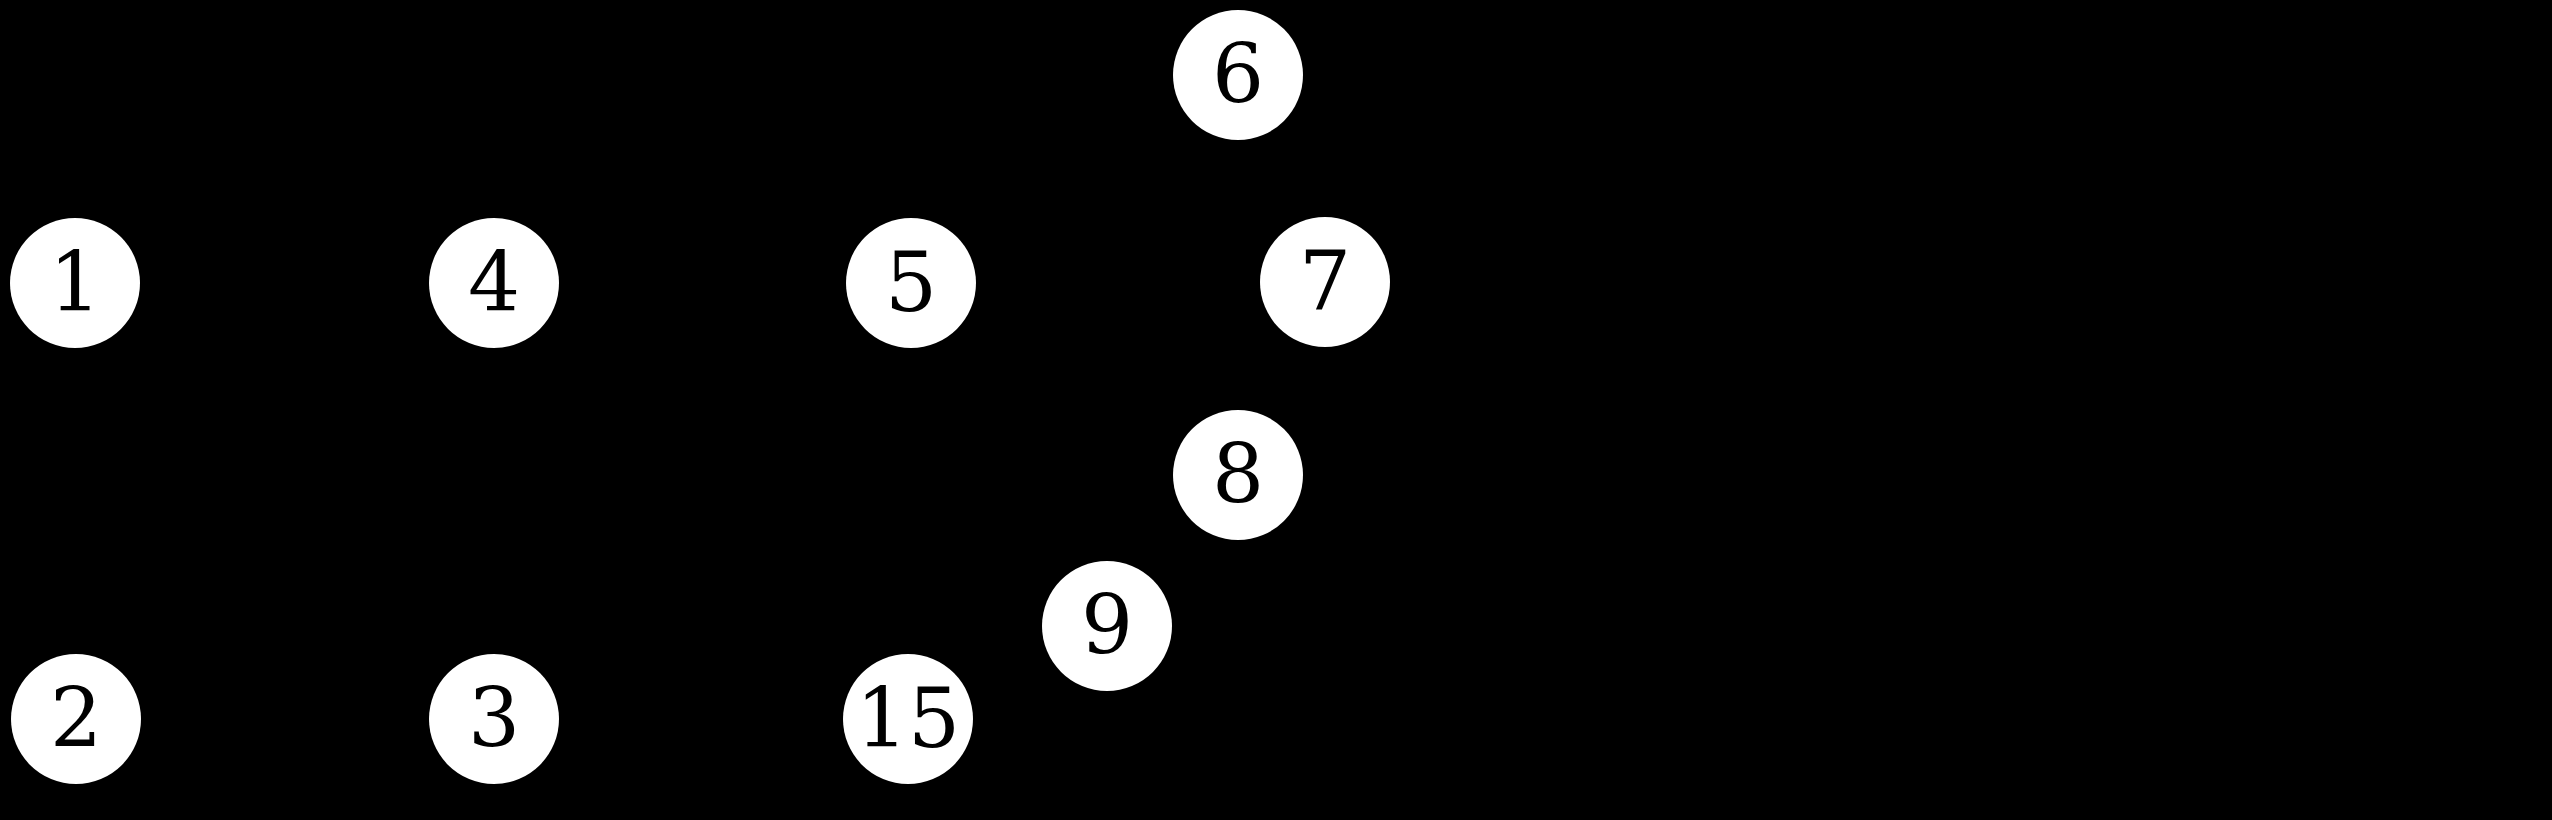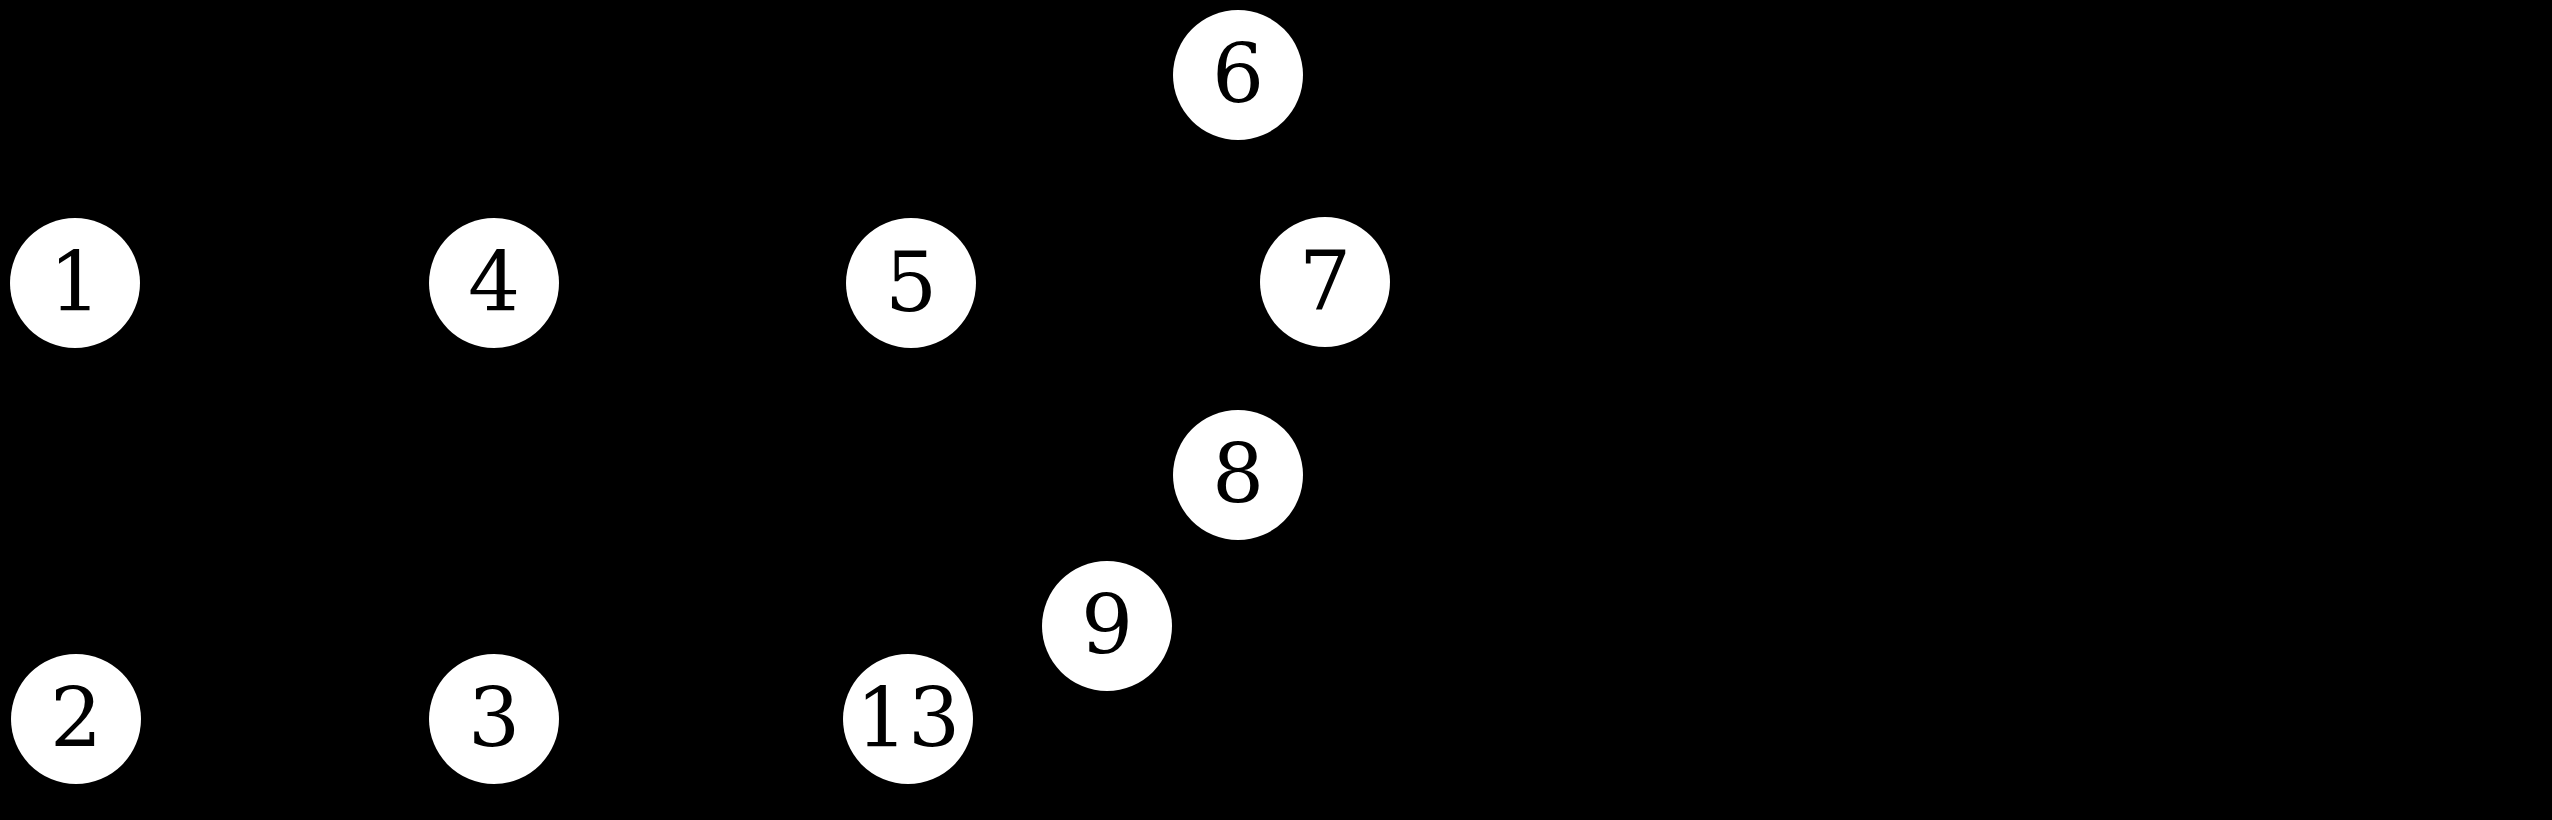--- a/index.html
+++ b/index.html
@@ -62,15 +62,15 @@
   <div class="node" style="left: 1260px; top: 217px; width: 130px; height: 130px;">
     <span class="node-label">7</span>
   </div>
   <div class="node" style="left: 1173px; top: 410px; width: 130px; height: 130px;">
     <span class="node-label">8</span>
   </div>
   <div class="node" style="left: 1042px; top: 561px; width: 130px; height: 130px;">
     <span class="node-label">9</span>
   </div>
   <div class="node" style="left: 843px; top: 654px; width: 130px; height: 130px;">
-    <span class="node-label">13</span>
+    <span class="node-label">15</span>
   </div>
 </div>
 
 </body></html>

